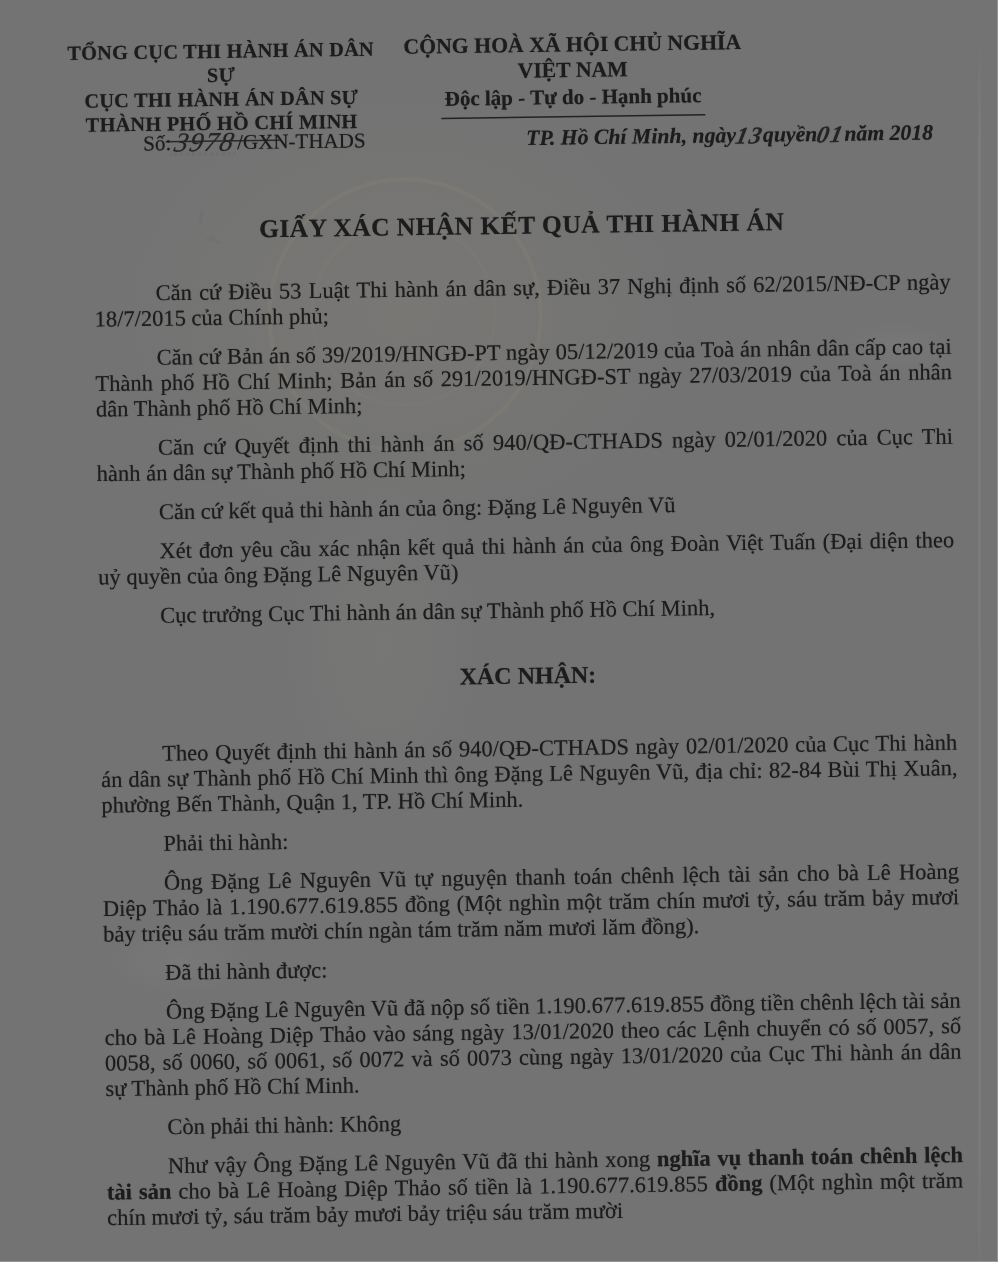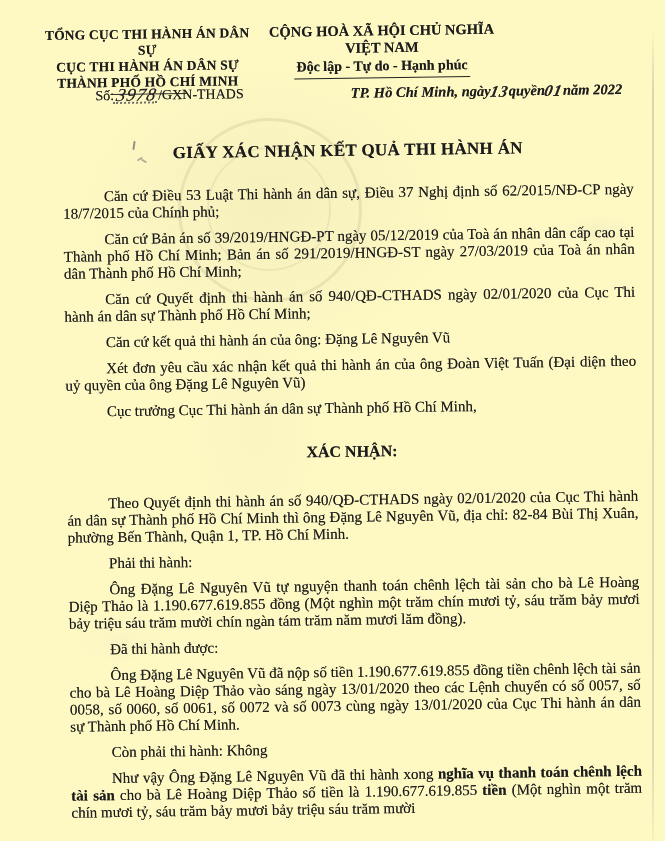--- a/index.html
+++ b/index.html
@@ -4,21 +4,21 @@
 <style>
   html,body{margin:0;padding:0;}
   body{
     width:665px;height:841px;overflow:hidden;
     background:#ffffff;
     font-family:"Liberation Serif","DejaVu Serif",serif;
     color:#1c1c1c;
   }
   .page{
     position:relative;width:665px;height:841px;overflow:hidden;
-    background:#fef9c3;
+    background:#737373;
   }
   .page::before{ 
     content:"";position:absolute;inset:0;pointer-events:none;z-index:1;
     background-image:
       radial-gradient(closest-side at 268px 208px, rgba(168,158,132,0.10), rgba(168,158,132,0.0) 72%),
       radial-gradient(ellipse 90px 150px at 255px 430px, rgba(180,175,160,0.07), rgba(180,175,160,0) 75%),
       radial-gradient(ellipse 45px 22px at 598px 232px, rgba(165,165,165,0.10), rgba(165,165,165,0) 80%),
       radial-gradient(ellipse 60px 30px at 120px 640px, rgba(185,185,180,0.07), rgba(185,185,180,0) 80%);
   }
   .doc{
@@ -89,37 +89,37 @@
 
     <div class="nat">
       <div class="nat-l1">CỘNG HOÀ XÃ HỘI CHỦ NGHĨA VIỆT NAM</div>
       <div>
         <span class="nat-l2">Độc lập - Tự do - Hạnh phúc</span>
       </div>
     </div>
 
     <div class="so"><span>Số:</span><span class="hw hw-dotted">3978</span><span>/GXN-THADS</span></div>
 
-    <div class="date"><span>TP. Hồ Chí Minh, ngày</span><span class="hw">13</span><span>quyền</span><span class="hw">01</span><span>năm 2022</span></div>
+    <div class="date"><span>TP. Hồ Chí Minh, ngày</span><span class="hw">13</span><span>quyền</span><span class="hw">01</span><span>năm 2018</span></div>
 
     <div class="title">GIẤY XÁC NHẬN KẾT QUẢ THI HÀNH ÁN</div>
 
     <div class="body">
       <p class="para">Căn cứ Điều 53 Luật Thi hành án dân sự, Điều 37 Nghị định số 62/2015/NĐ-CP ngày 18/7/2015 của Chính phủ;</p>
       <p class="para">Căn cứ Bản án số 39/2019/HNGĐ-PT ngày 05/12/2019 của Toà án nhân dân cấp cao tại Thành phố Hồ Chí Minh; Bản án số 291/2019/HNGĐ-ST ngày 27/03/2019 của Toà án nhân dân Thành phố Hồ Chí Minh;</p>
       <p class="para">Căn cứ Quyết định thi hành án số 940/QĐ-CTHADS ngày 02/01/2020 của Cục Thi hành án dân sự Thành phố Hồ Chí Minh;</p>
       <p class="para">Căn cứ kết quả thi hành án của ông: Đặng Lê Nguyên Vũ</p>
       <p class="para">Xét đơn yêu cầu xác nhận kết quả thi hành án của ông Đoàn Việt Tuấn (Đại diện theo uỷ quyền của ông Đặng Lê Nguyên Vũ)</p>
       <p class="para">Cục trưởng Cục Thi hành án dân sự Thành phố Hồ Chí Minh,</p>
 
       <div class="xn">XÁC NHẬN:</div>
 
       <p class="para">Theo Quyết định thi hành án số 940/QĐ-CTHADS ngày 02/01/2020 của Cục Thi hành án dân sự Thành phố Hồ Chí Minh thì ông Đặng Lê Nguyên Vũ, địa chỉ: 82-84 Bùi Thị Xuân, phường Bến Thành, Quận 1, TP. Hồ Chí Minh.</p>
       <p class="para">Phải thi hành:</p>
       <p class="para">Ông Đặng Lê Nguyên Vũ tự nguyện thanh toán chênh lệch tài sản cho bà Lê Hoàng Diệp Thảo là 1.190.677.619.855 đồng (Một nghìn một trăm chín mươi tỷ, sáu trăm bảy mươi bảy triệu sáu trăm mười chín ngàn tám trăm năm mươi lăm đồng).</p>
       <p class="para">Đã thi hành được:</p>
       <p class="para">Ông Đặng Lê Nguyên Vũ đã nộp số tiền 1.190.677.619.855 đồng tiền chênh lệch tài sản cho bà Lê Hoàng Diệp Thảo vào sáng ngày 13/01/2020 theo các Lệnh chuyển có số 0057, số 0058, số 0060, số 0061, số 0072 và số 0073 cùng ngày 13/01/2020 của Cục Thi hành án dân sự Thành phố Hồ Chí Minh.</p>
       <p class="para">Còn phải thi hành: Không</p>
-      <p class="para"><span>Như vậy Ông Đặng Lê Nguyên Vũ đã thi hành xong </span><b>nghĩa vụ thanh toán chênh lệch tài sản</b><span> cho bà Lê Hoàng Diệp Thảo số tiền là 1.190.677.619.855 </span><b>tiền</b><span> (Một nghìn một trăm chín mươi tỷ, sáu trăm bảy mươi bảy triệu sáu trăm mười</span></p>
+      <p class="para"><span>Như vậy Ông Đặng Lê Nguyên Vũ đã thi hành xong </span><b>nghĩa vụ thanh toán chênh lệch tài sản</b><span> cho bà Lê Hoàng Diệp Thảo số tiền là 1.190.677.619.855 </span><b>đồng</b><span> (Một nghìn một trăm chín mươi tỷ, sáu trăm bảy mươi bảy triệu sáu trăm mười</span></p>
     </div>
 
   </div>
 </div>
 
 </body></html>

